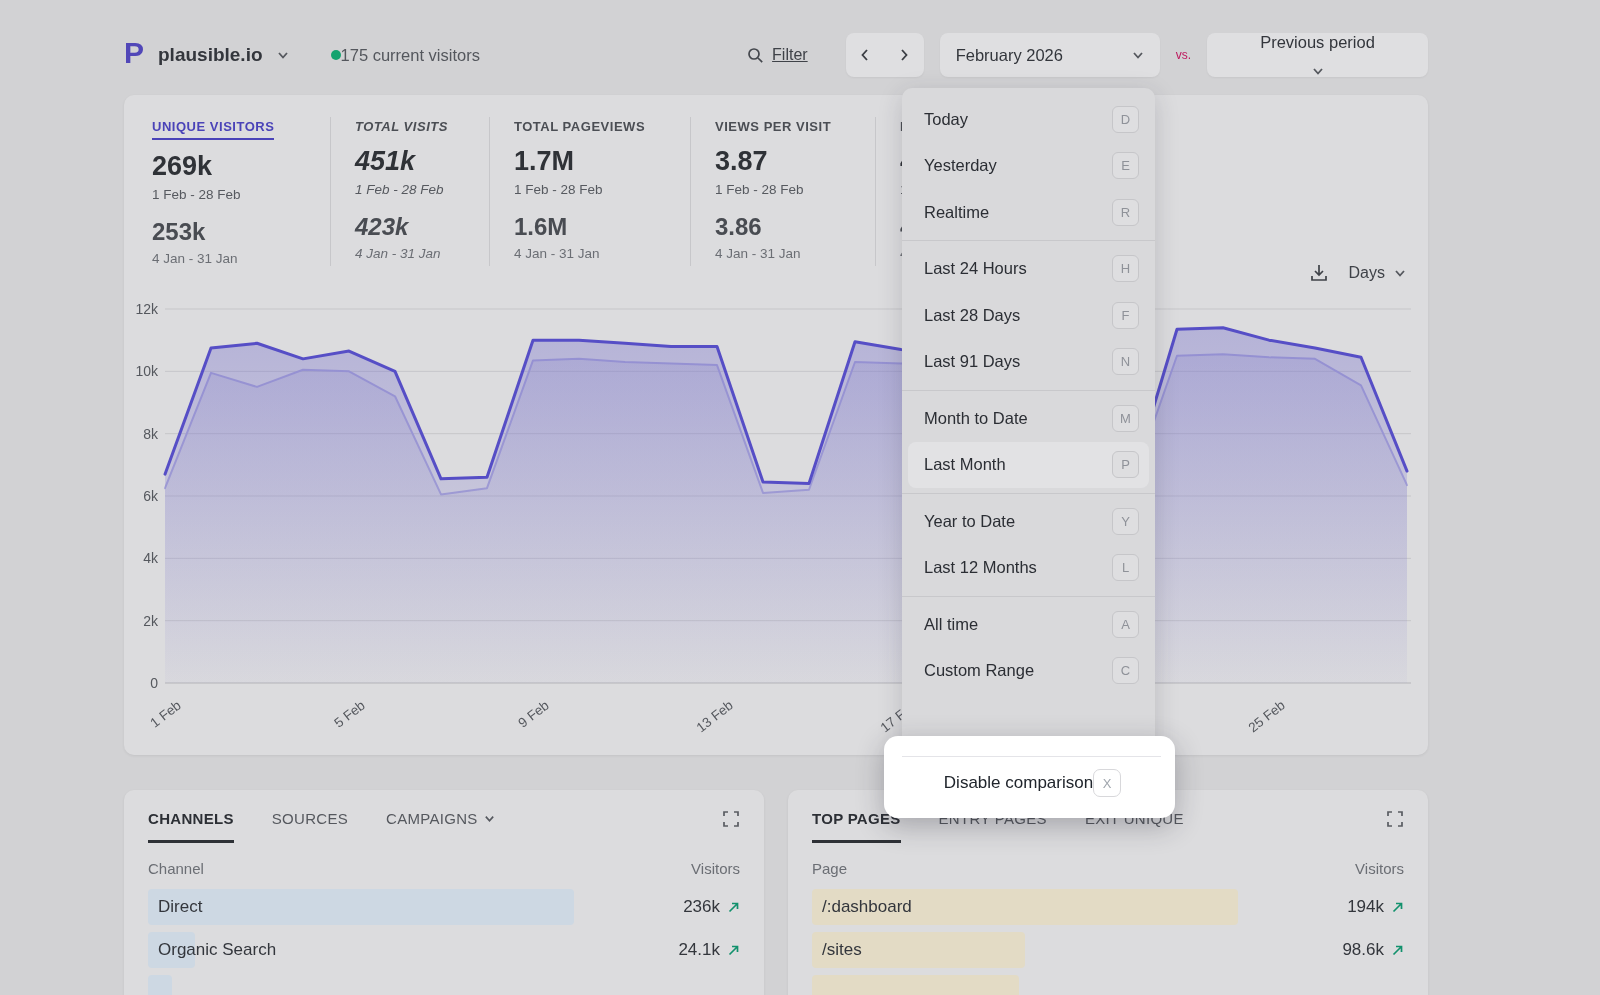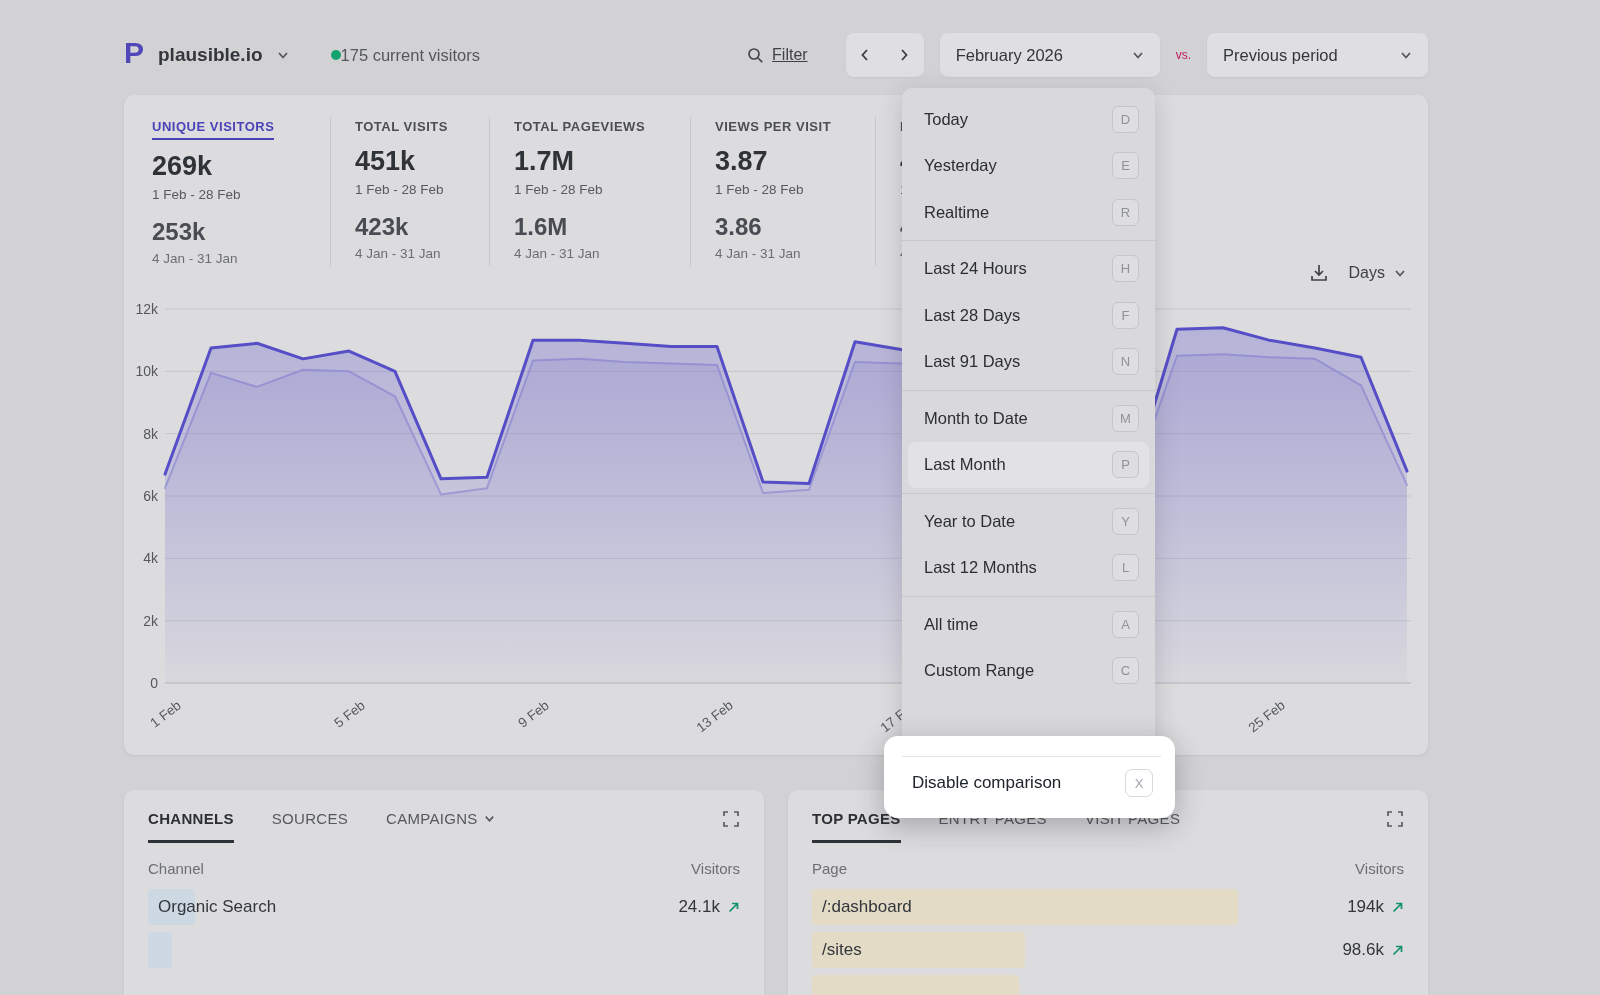--- a/index.html
+++ b/index.html
@@ -21,30 +21,30 @@
   .live-dot { width:10px; height:10px; border-radius:50%; background:#14a36f; }
   .live-text { font-size:16.5px; color:#54575d; }
   .nav-right { display:flex; align-items:center; gap:16px; }
   .filter-btn { display:flex; align-items:center; gap:8px; font-size:16px; color:#3f4248; margin-right:22px; cursor:pointer;text-decoration:underline; }
   .arrow-group { display:flex; background:#dfdfe1; border-radius:8px; height:44px; width:78px; box-shadow:0 1px 2px rgba(0,0,0,.05); }
   .arrow-group > div { flex:1; display:flex; align-items:center; justify-content:center; cursor:pointer; }
   .select-btn { display:flex; align-items:center; justify-content:space-between; background:#dfdfe1;
                 border-radius:8px; height:44px; padding:0 16px; font-size:16.5px; font-weight:500;
                 color:#33363c; box-shadow:0 1px 2px rgba(0,0,0,.05); cursor:pointer; }
   .select-date { width:220px; }
-  .select-cmp { width:221px; }
+  .select-cmp { width:221px;flex-direction:column; }
   .vs { font-size:12px; color:#be185d; }
   
   .stats-card { position:absolute; left:124px; top:95px; width:1304px; height:660px;
                 background:#dcdcde; border-radius:10px; box-shadow:0 1px 3px rgba(0,0,0,.07); }
   .stats-row { display:flex; padding:22px 0 0 28px; }
   .stat-col { padding-right:14px; cursor:pointer; }
   .stat-col + .stat-col { border-left:1px solid #c7c7ca; padding-left:24px; }
   .stat-col:nth-child(1){ width:178px; }
-  .stat-col:nth-child(2){ width:159px; }
+  .stat-col:nth-child(2){ width:159px;font-style:italic; }
   .stat-col:nth-child(3){ width:201px; }
   .stat-col:nth-child(4){ width:185px; }
   .stat-label { display:inline-block; font-size:13px; font-weight:700; letter-spacing:.04em; color:#4b4e54; white-space:nowrap; }
   .stat-col.active .stat-label { color:#4a43b8; border-bottom:2px solid #4a43b8; padding-bottom:4px; }
   .stat-value { font-size:27px; font-weight:700; color:#2f3237; margin-top:11px; }
   .stat-period { font-size:13.5px; color:#56595f; margin-top:5px; }
   .stat-prev-value { font-size:24px; font-weight:700; color:#494c52; margin-top:16px; }
   .stat-prev-period { font-size:13.5px; color:#6b6e74; margin-top:5px; }
   .days-control { position:absolute; right:22px; top:168px; display:flex; align-items:center; gap:20px; }
   .days-label { display:flex; align-items:center; gap:9px; font-size:16px; color:#3f4248; cursor:pointer; }
@@ -59,21 +59,21 @@
                padding:0 16px 0 22px; cursor:pointer; }
   .menu-item-label { font-size:16.5px; color:#2b2e34; }
   .menu-item.highlight { background:#e2e2e4; margin:0 6px; padding:0 10px 0 16px; border-radius:8px; }
   .key-badge { width:27px; height:27px; border:1px solid #c6c6c9; border-radius:6px; background:#dedee0;
                display:flex; align-items:center; justify-content:center; font-size:13px; color:#8f9299; }
   .menu-divider { height:1px; background:#c8c8cb; margin:4.5px 0; }
   
   .spotlight { position:absolute; left:884px; top:736px; width:291px; height:82px; background:#ffffff;
                border-radius:14px; box-shadow:0 8px 28px rgba(35,35,50,.30); z-index:10; overflow:hidden; }
   .spotlight-divider { height:1px; background:#e4e4e8; margin:20px 14px 0 18px; }
-  .spotlight-item { height:52px; display:flex; align-items:center; justify-content:space-between;
+  .spotlight-item { height:52px; display:flex; align-items:center; justify-content:center;
                     padding:0 22px 0 28px; cursor:pointer; }
   .spotlight-label { font-size:17px; font-weight:500; color:#20252c; }
   .spotlight .key-badge { width:28px; height:28px; border-color:#d8d8db; background:#fff; color:#a0a6ad; border-radius:7px; }
   
   .card { position:absolute; top:790px; width:640px; height:300px; background:#dcdcde;
           border-radius:10px; box-shadow:0 1px 3px rgba(0,0,0,.07); padding:0 24px; }
   .card-left { left:124px; }
   .card-right { left:788px; }
   .tabs { display:flex; align-items:center; gap:38px; padding-top:17px; height:40px; }
   .tab { font-size:15px; letter-spacing:.02em; font-weight:500; color:#55585e; cursor:pointer;
@@ -309,20 +309,30 @@
     </div>
   <svg class="expand-btn" width="18" height="18" viewBox="0 0 18 18">
     <path d="M2 6 V2 H6 M12 2 H16 V6 M16 12 V16 H12 M6 16 H2 V12" fill="none" stroke="#595c62" stroke-width="1.7"></path>
     </svg>
   <div class="thead">
     <span>Channel</span>
     <span>Visitors</span>
   </div>
   <div class="rows" id="channels-rows">
       <div class="trow">
+        <div class="tbar" style="width: 72%; background: rgb(205, 216, 227);"></div>
+        <span class="tlabel">Direct</span>
+        <span class="tval">
+          <span>236k</span>
+          <svg width="13" height="13" viewBox="0 0 13 13">
+            <path d="M2.5 10.5 L10.5 2.5 M5 2.5 H10.5 V8" fill="none" stroke="#12916d" stroke-width="1.7"></path>
+          </svg>
+        </span>
+      </div>
+      <div class="trow">
         <div class="tbar" style="width: 8%; background: rgb(205, 216, 227);"></div>
         <span class="tlabel">Organic Search</span>
         <span class="tval">
           <span>24.1k</span>
           <svg width="13" height="13" viewBox="0 0 13 13">
             <path d="M2.5 10.5 L10.5 2.5 M5 2.5 H10.5 V8" fill="none" stroke="#12916d" stroke-width="1.7"></path>
           </svg>
         </span>
       </div>
       <div class="trow">
@@ -334,21 +344,21 @@
 
 <div class="card card-right">
   <div class="tabs" id="pages-tabs">
       <span class="tab active">
         <span>TOP PAGES</span>
       </span>
       <span class="tab">
         <span>ENTRY PAGES</span>
       </span>
       <span class="tab">
-        <span>VISIT PAGES</span>
+        <span>EXIT UNIQUE</span>
       </span>
     </div>
   <svg class="expand-btn" width="18" height="18" viewBox="0 0 18 18">
     <path d="M2 6 V2 H6 M12 2 H16 V6 M16 12 V16 H12 M6 16 H2 V12" fill="none" stroke="#595c62" stroke-width="1.7"></path>
     </svg>
   <div class="thead">
     <span>Page</span>
     <span>Visitors</span>
   </div>
   <div class="rows" id="pages-rows">

